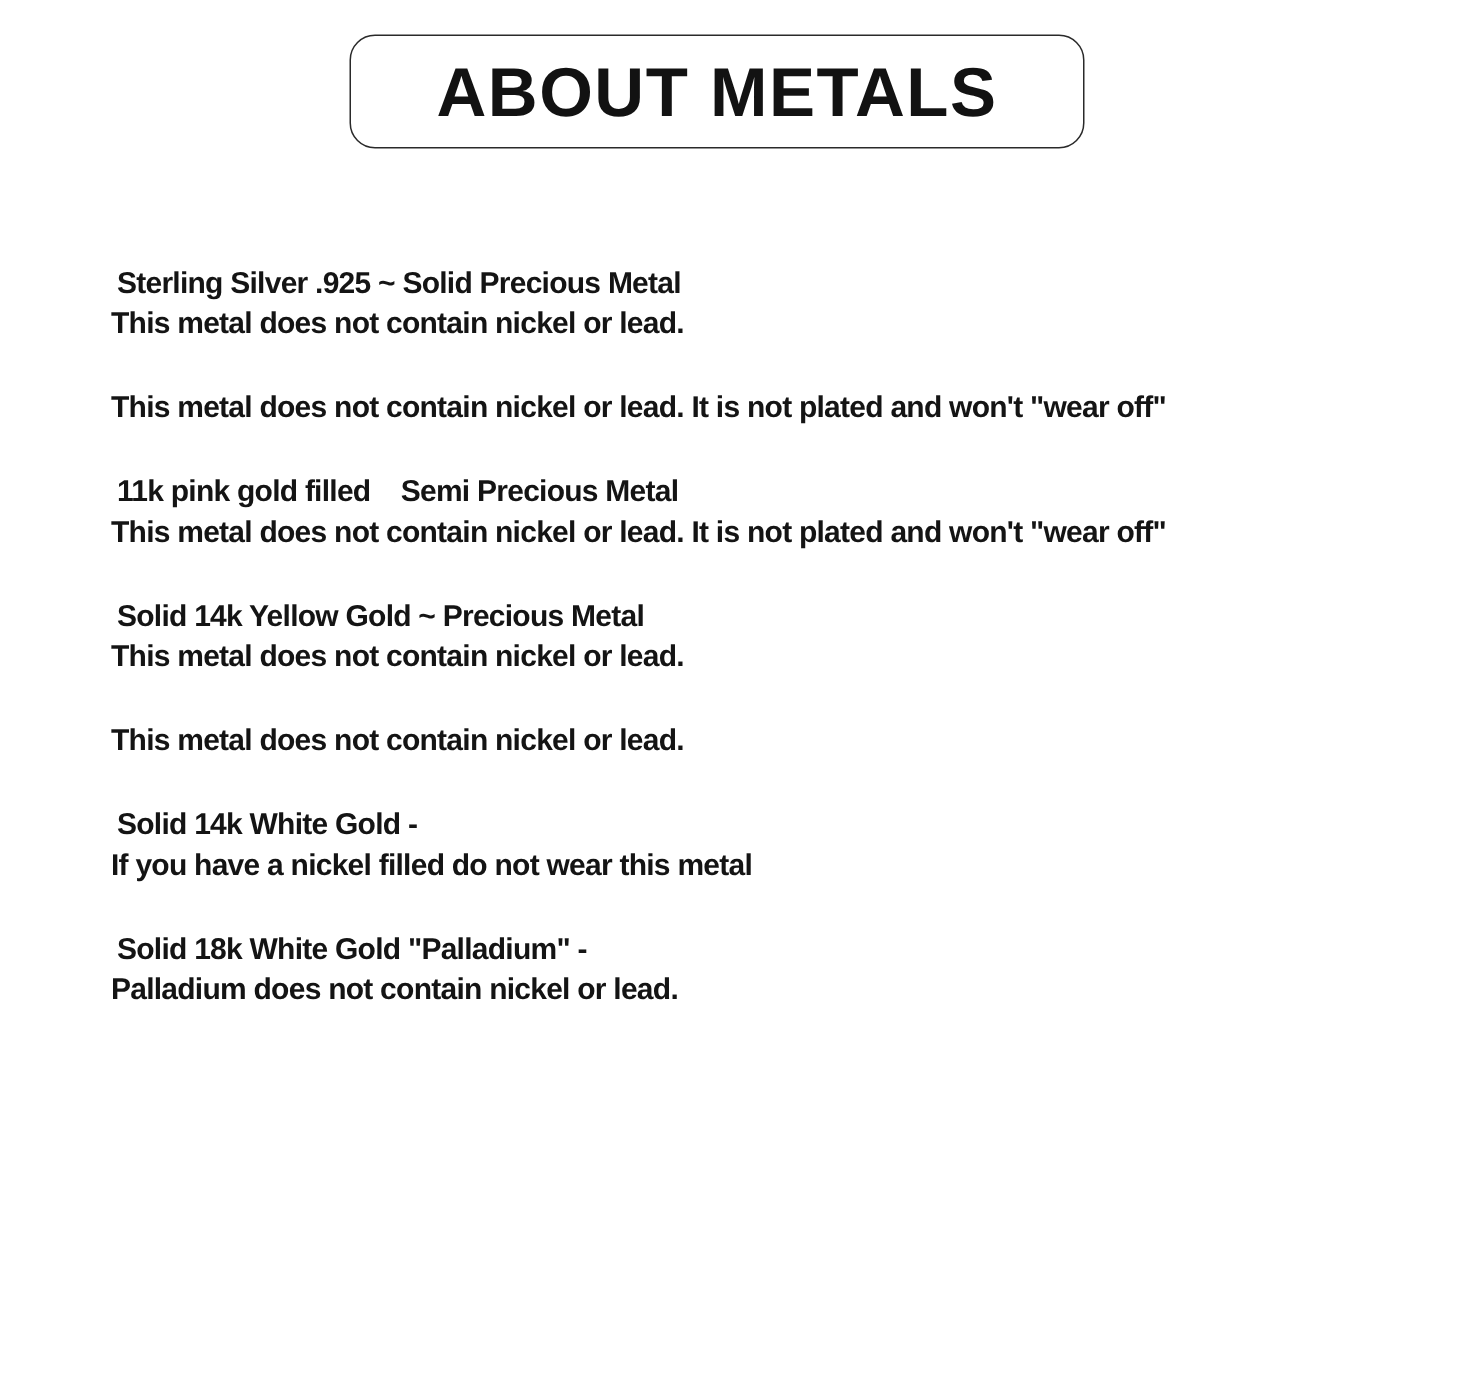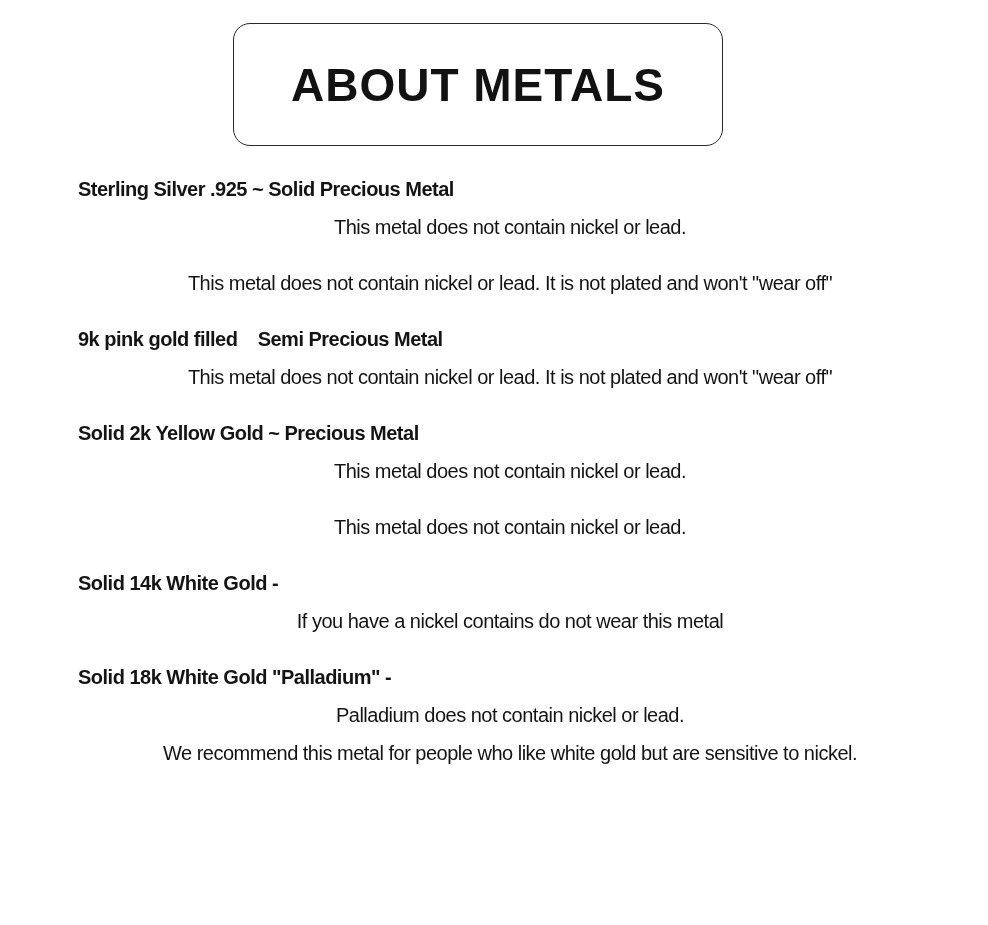--- a/index.html
+++ b/index.html
@@ -13,21 +13,21 @@
     overflow: hidden;
     font-family: "Liberation Sans", sans-serif;
     color: #141414;
     position: relative;
   }
   .title-box {
     position: absolute;
     left: 233px;
     top: 23px;
     width: 490px;
-    height: 123px;
+    height: 76px;
     border: 1px solid #2a2a2a;
     border-radius: 17px;
     background: #ffffff;
     display: flex;
     align-items: center;
     justify-content: center;
     box-sizing: border-box;
   }
   .title-box h1 {
     margin: 0;
@@ -50,29 +50,28 @@
     margin: 0;
     padding-left: 12px;
     font-size: 20px;
     font-weight: 700;
     letter-spacing: -0.5px;
     line-height: 27px;
     white-space: pre-wrap;
     color: #141414;
   }
   .metal-line {
-    margin: 11px;
+    margin: 0;
     padding-left: 8px;
     font-size: 20px;
-    font-weight: 400;
+    font-weight: 700;
     letter-spacing: -0.5px;
     line-height: 27px;
     white-space: pre-wrap;
     color: #141414;
-    text-align: center;
   }
   .footer-note {
     margin: 45px 0 0 0;
     padding-left: 0;
     max-width: 845px;
     font-size: 20px;
     font-weight: 700;
     letter-spacing: -0.5px;
     line-height: 25px;
     color: #141414;
@@ -87,32 +86,31 @@
 
 <div class="content">
     <section class="metal-section">
       <h2 class="metal-heading">Sterling Silver .925 ~ Solid Precious Metal</h2>
       <p class="metal-line">This metal does not contain nickel or lead.</p>
     </section>
     <section class="metal-section">
       <p class="metal-line">This metal does not contain nickel or lead. It is not plated and won't "wear off"</p>
     </section>
     <section class="metal-section">
-      <h2 class="metal-heading">9k pink gold filled    Semi Precious Metal</h2>
+      <h2 class="metal-heading">11k pink gold filled    Semi Precious Metal</h2>
       <p class="metal-line">This metal does not contain nickel or lead. It is not plated and won't "wear off"</p>
     </section>
     <section class="metal-section">
-      <h2 class="metal-heading">Solid 2k Yellow Gold ~ Precious Metal</h2>
+      <h2 class="metal-heading">Solid 14k Yellow Gold ~ Precious Metal</h2>
       <p class="metal-line">This metal does not contain nickel or lead.</p>
     </section>
     <section class="metal-section">
       <p class="metal-line">This metal does not contain nickel or lead.</p>
     </section>
     <section class="metal-section">
       <h2 class="metal-heading">Solid 14k White Gold -</h2>
-      <p class="metal-line">If you have a nickel contains do not wear this metal</p>
+      <p class="metal-line">If you have a nickel filled do not wear this metal</p>
     </section>
     <section class="metal-section">
       <h2 class="metal-heading">Solid 18k White Gold "Palladium" -</h2>
       <p class="metal-line">Palladium does not contain nickel or lead.</p>
-      <p class="metal-line">We recommend this metal for people who like white gold but are sensitive to nickel.</p>
     </section>
   </div>
 
 </body></html>

